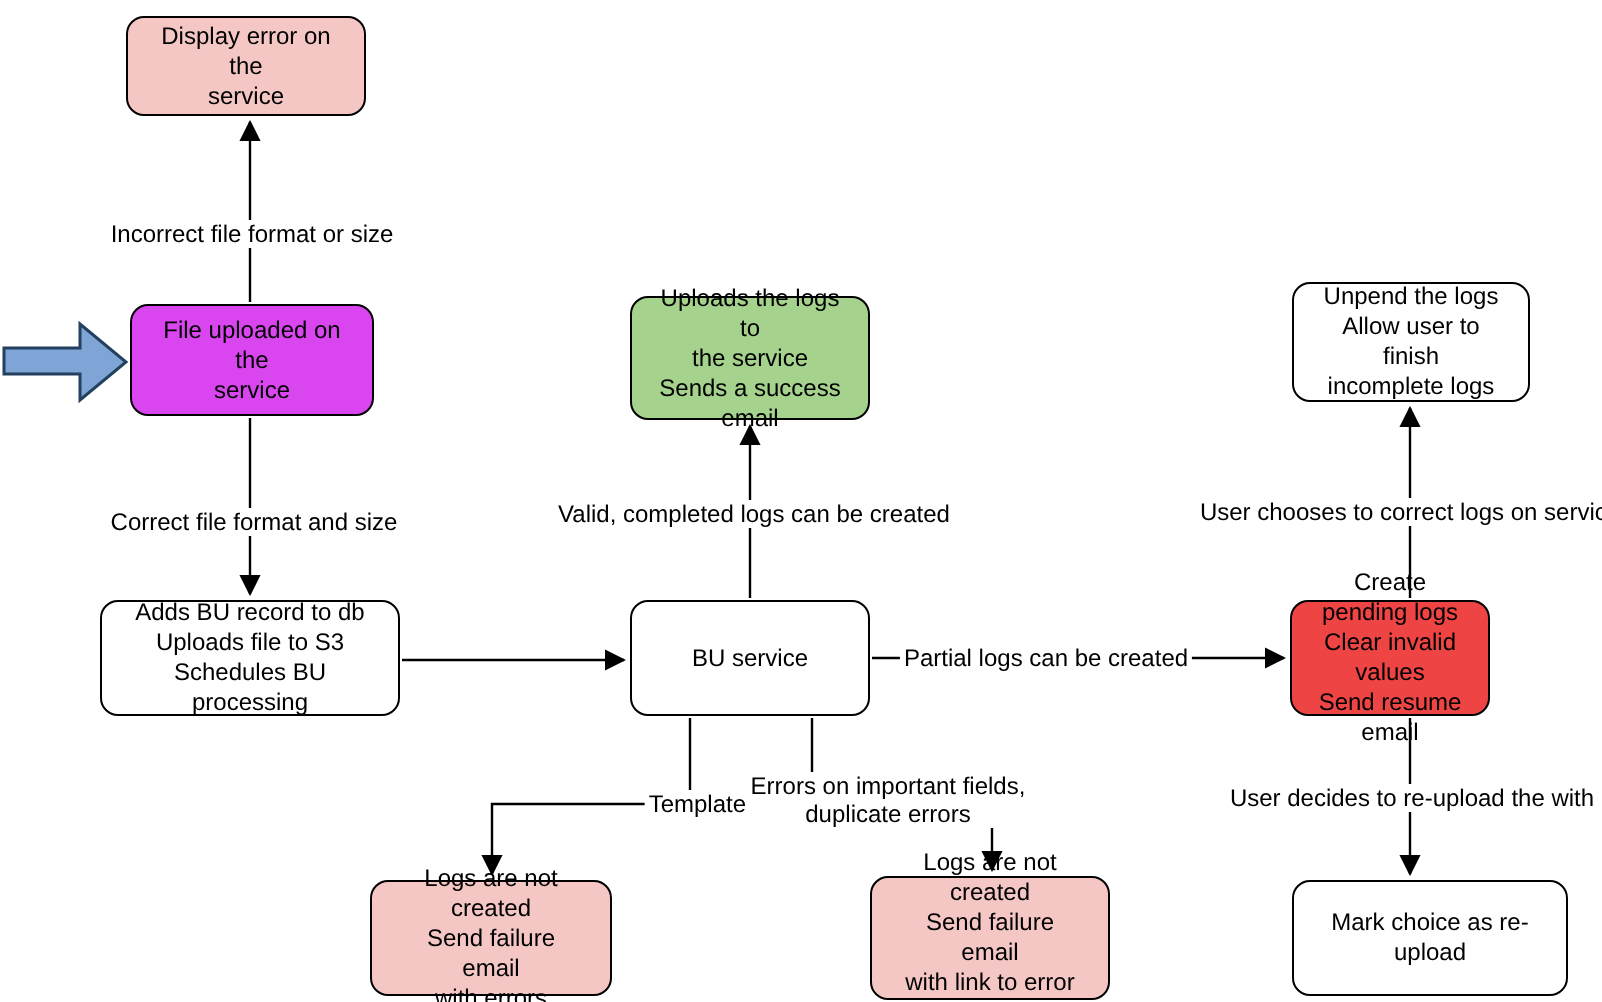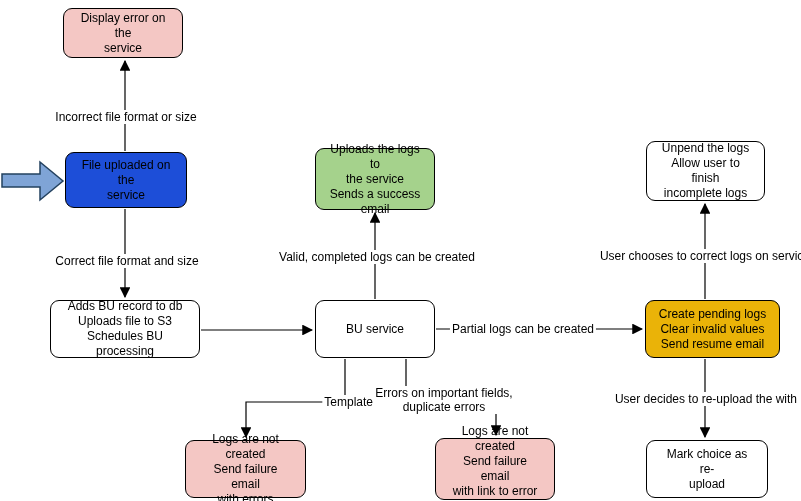--- a/index.html
+++ b/index.html
@@ -51,43 +51,43 @@
     <path d="M345,359 L345,402 L246,402 L246,437" stroke="#000" stroke-width="1.2" fill="none" marker-end="url(#arr)"></path>
 
     <path d="M406,359 L406,400 L496,400 L496,435" stroke="#000" stroke-width="1.2" fill="none" marker-end="url(#arr)"></path>
 
     <polygon points="2,174 40,174 40,162 63,181 40,200 40,187 2,187" fill="#7fa4d6" stroke="#23415f" stroke-width="1.5"></polygon>
   </svg>
 
   <div class="node" style="left: 63px; top: 8px; width: 120px; height: 50px; background-color: rgb(244, 199, 196);">Display error on the
 service</div>
 
-  <div class="node" style="left: 65px; top: 152px; width: 122px; height: 56px; background-color: #1d4ed8;">File uploaded on the
+  <div class="node" style="left: 65px; top: 152px; width: 122px; height: 56px; background-color: #d946ef;">File uploaded on the
 service</div>
 
   <div class="node" style="left: 50px; top: 300px; width: 150px; height: 58px; background-color: rgb(255, 255, 255);">Adds BU record to db
 Uploads file to S3
 Schedules BU processing</div>
 
   <div class="node" style="left: 315px; top: 148px; width: 120px; height: 62px; background-color: rgb(165, 210, 140);">Uploads the logs to
 the service
 Sends a success
 email</div>
 
   <div class="node" style="left: 315px; top: 300px; width: 120px; height: 58px; background-color: rgb(255, 255, 255);">BU service</div>
 
   <div class="node" style="left: 646px; top: 141px; width: 119px; height: 60px; background-color: rgb(255, 255, 255);">Unpend the logs
 Allow user to finish
 incomplete logs</div>
 
-  <div class="node" style="left: 645px; top: 300px; width: 135px; height: 58px; background-color: #eab308;">Create pending logs
+  <div class="node" style="left: 645px; top: 300px; width: 100px; height: 58px; background-color: #ef4444;">Create pending logs
 Clear invalid values
 Send resume email</div>
 
-  <div class="node" style="left: 646px; top: 440px; width: 122px; height: 58px; background-color: rgb(255, 255, 255);">Mark choice as re-
+  <div class="node" style="left: 646px; top: 440px; width: 138px; height: 58px; background-color: rgb(255, 255, 255);">Mark choice as re-
 upload</div>
 
   <div class="node" style="left: 185px; top: 440px; width: 121px; height: 58px; background-color: rgb(244, 199, 196);">Logs are not created
 Send failure email
 with errors</div>
 
   <div class="node" style="left: 435px; top: 438px; width: 120px; height: 62px; background-color: rgb(244, 199, 196);">Logs are not created
 Send failure email
 with link to error
 summary</div>

